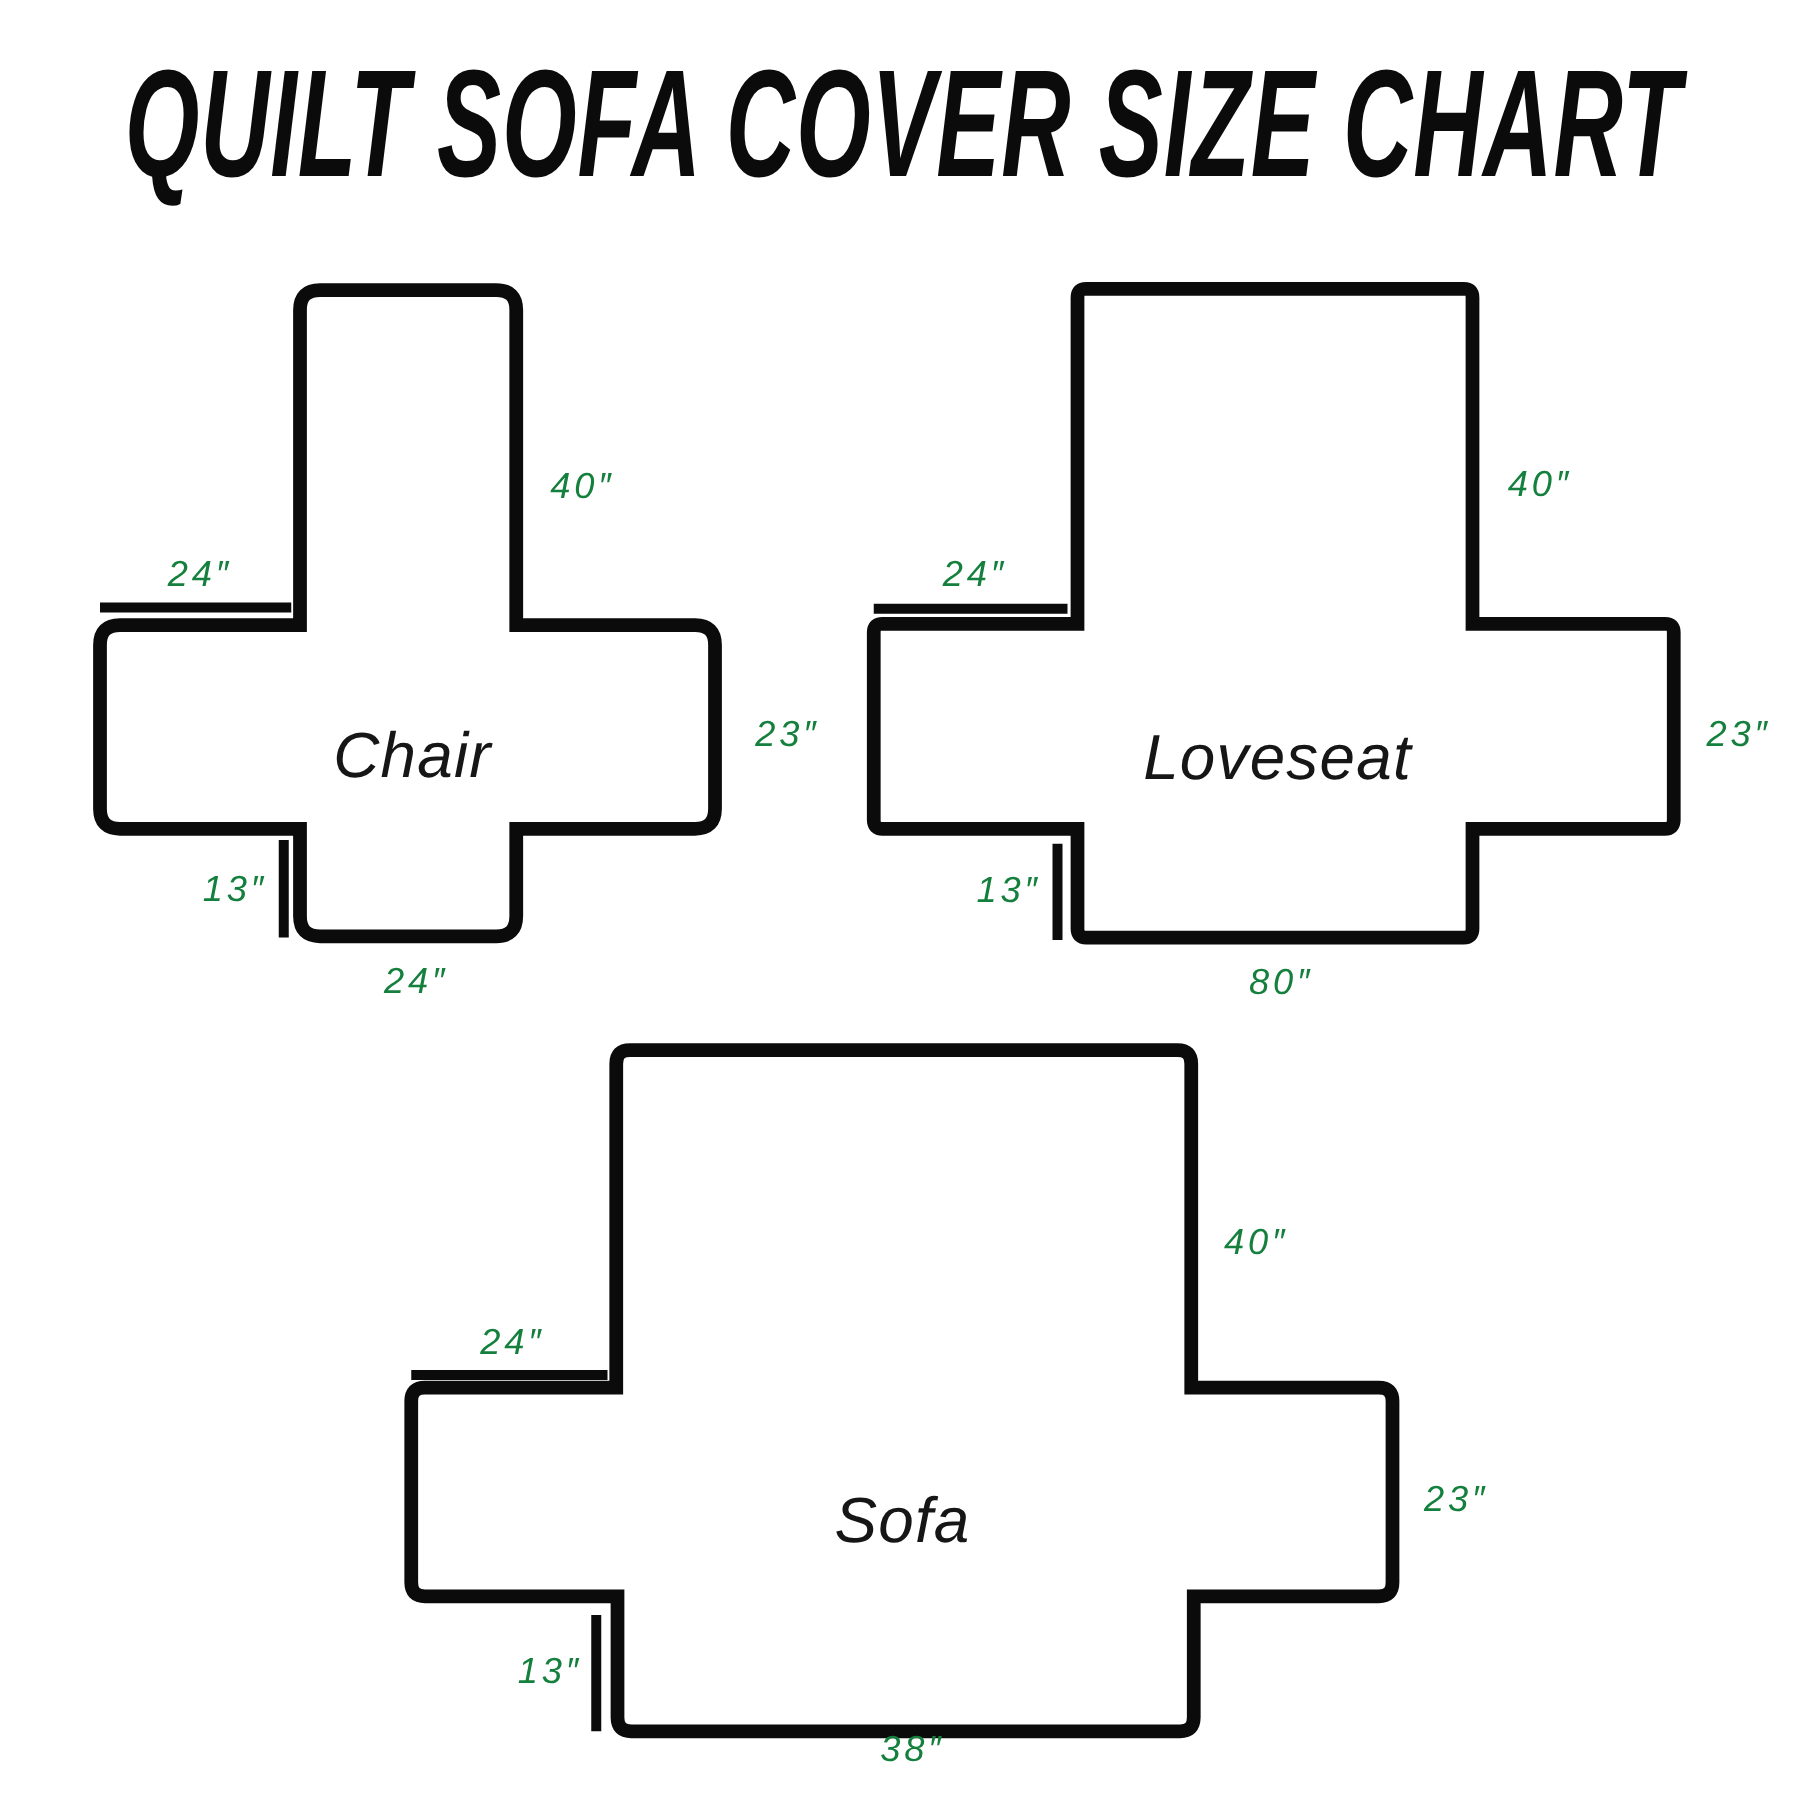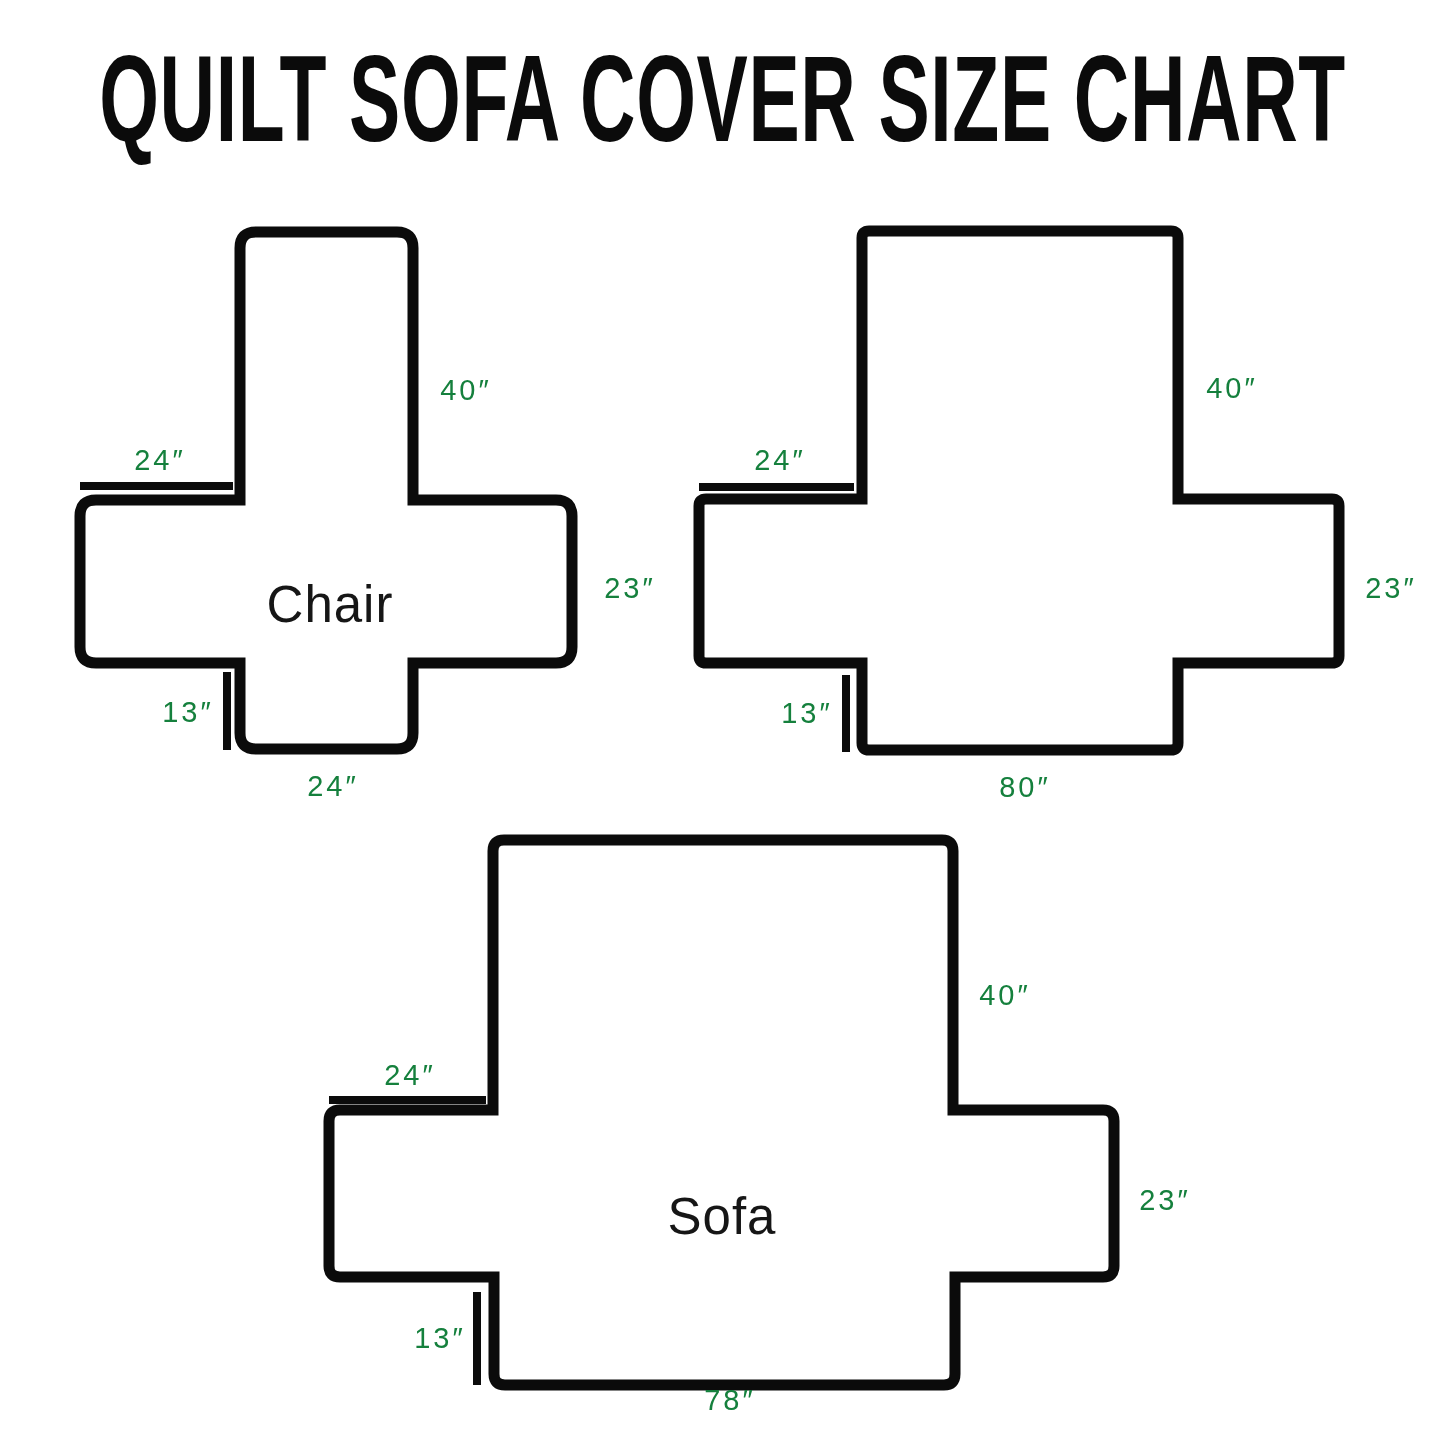--- a/index.html
+++ b/index.html
@@ -8,20 +8,21 @@
     background: #ffffff;
   }
   .canvas {
     position: relative;
     width: 1445px;
     height: 1435px;
     background: #ffffff;
     overflow: hidden;
     font-family: "Liberation Sans", sans-serif;
     color: #0b0b0b;
+    font-style: italic;
   }
   .title-row {
     position: absolute;
     left: 0;
     top: 38px;
     width: 1445px;
     display: flex;
     justify-content: center;
     pointer-events: none;
   }
@@ -95,24 +96,25 @@
 
   <span class="label dim" style="left:466px; top:390px">40″</span>
   <span class="label dim" style="left:160px; top:460px">24″</span>
   <span class="label shape-name" style="left:330px; top:572px">Chair</span>
   <span class="label dim" style="left:630px; top:588px">23″</span>
   <span class="label dim" style="left:188px; top:712px">13″</span>
   <span class="label dim" style="left:333px; top:786px">24″</span>
 
   <span class="label dim" style="left:1232px; top:388px">40″</span>
   <span class="label dim" style="left:780px;  top:460px">24″</span>
+  <span class="label shape-name" style="left:1022px; top:574px">Loveseat</span>
   <span class="label dim" style="left:1391px; top:588px">23″</span>
   <span class="label dim" style="left:807px;  top:713px">13″</span>
   <span class="label dim" style="left:1025px; top:787px">80″</span>
 
   <span class="label dim" style="left:1005px; top:995px">40″</span>
   <span class="label dim" style="left:410px;  top:1075px">24″</span>
   <span class="label shape-name" style="left:722px; top:1184px">Sofa</span>
   <span class="label dim" style="left:1165px; top:1200px">23″</span>
   <span class="label dim" style="left:440px;  top:1338px">13″</span>
-  <span class="label dim" style="left:730px;  top:1400px">78″</span>
+  <span class="label dim" style="left:730px;  top:1400px">38″</span>
 
 </div>
 
 </body></html>

